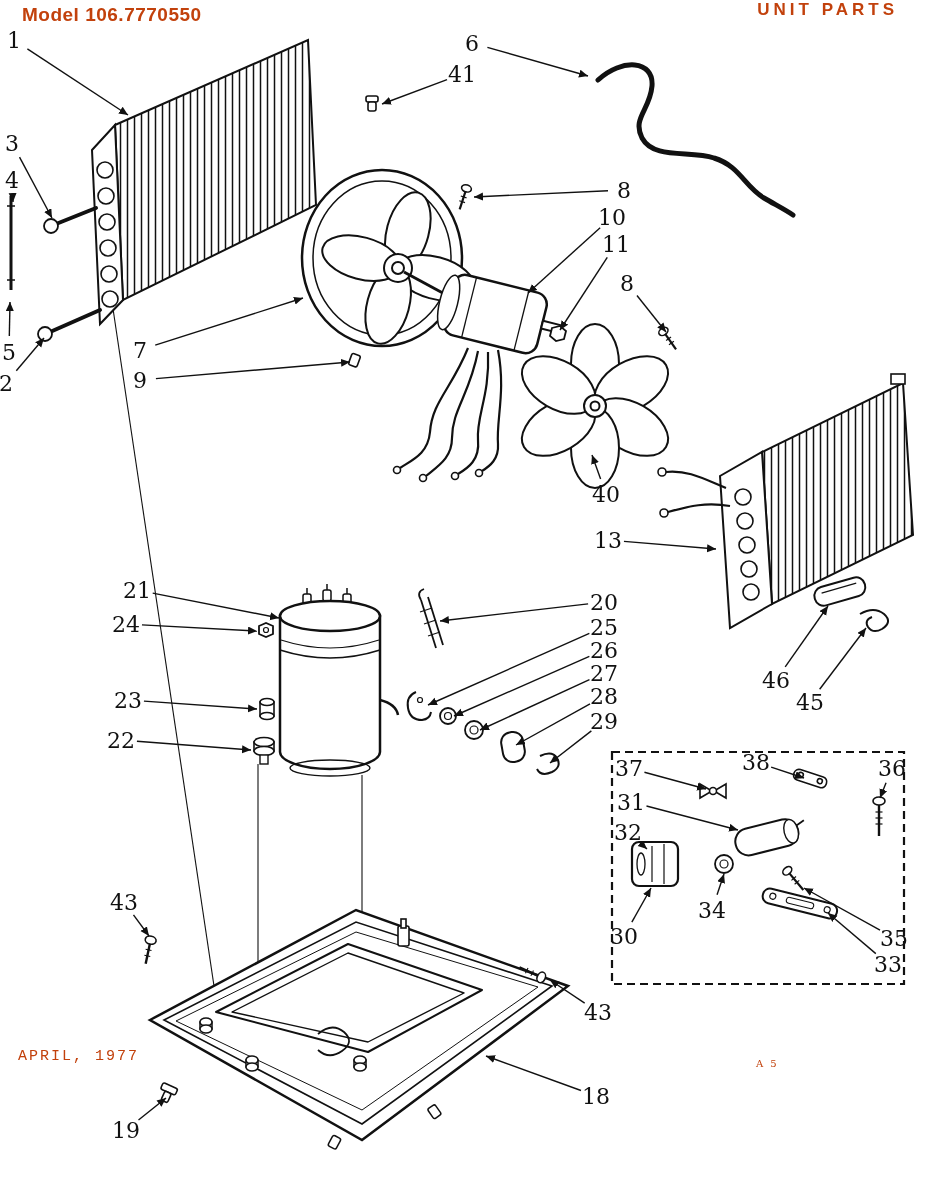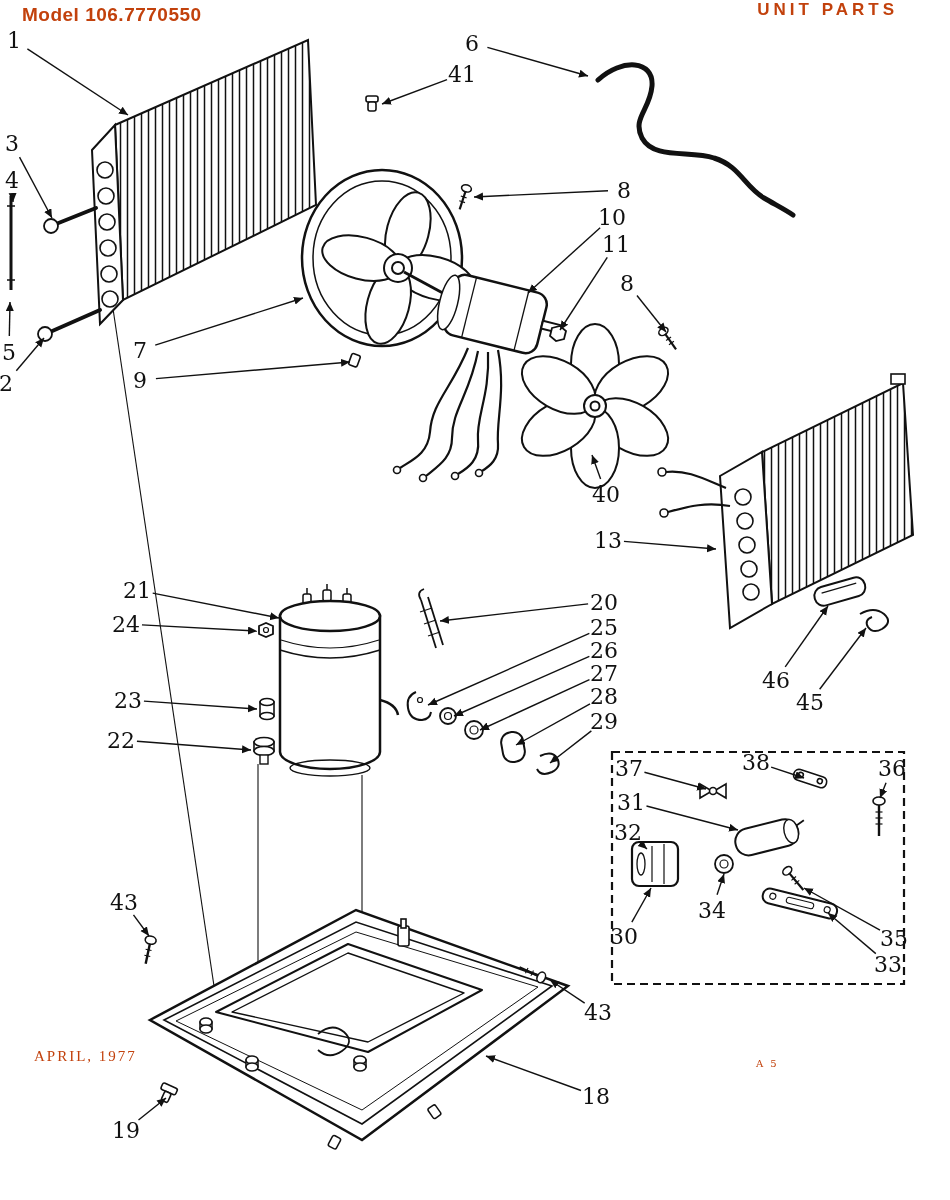--- a/index.html
+++ b/index.html
@@ -12,22 +12,22 @@
   .diagram-svg { position:absolute; left:0; top:0; width:950px; height:1200px; }
   .hdr-model {
     position:absolute; left:22px; top:4px;
     font-size:19px; font-weight:bold; letter-spacing:.5px;
   }
   .hdr-title {
     position:absolute; right:52px; top:0px;
     font-size:17px; font-weight:bold; letter-spacing:4px;
   }
   .ftr-date {
-    position:absolute; left:34px; top:1048px;
-    font-family:Liberation Serif, serif; font-size:15px; letter-spacing:2px;
+    position:absolute; left:18px; top:1048px;
+    font-family:Liberation Mono, monospace; font-size:15px; letter-spacing:2px;
   }
   .ftr-sheet {
     position:absolute; left:756px; top:1058px;
     font-family:"DejaVu Serif", serif; font-size:10px; letter-spacing:7px;
   }
   .callout {
     font-family:"DejaVu Serif", serif; font-size:22px; fill:#111;
     text-anchor:middle; dominant-baseline:central;
   }
   .leader { stroke:#111; stroke-width:1.4; }

